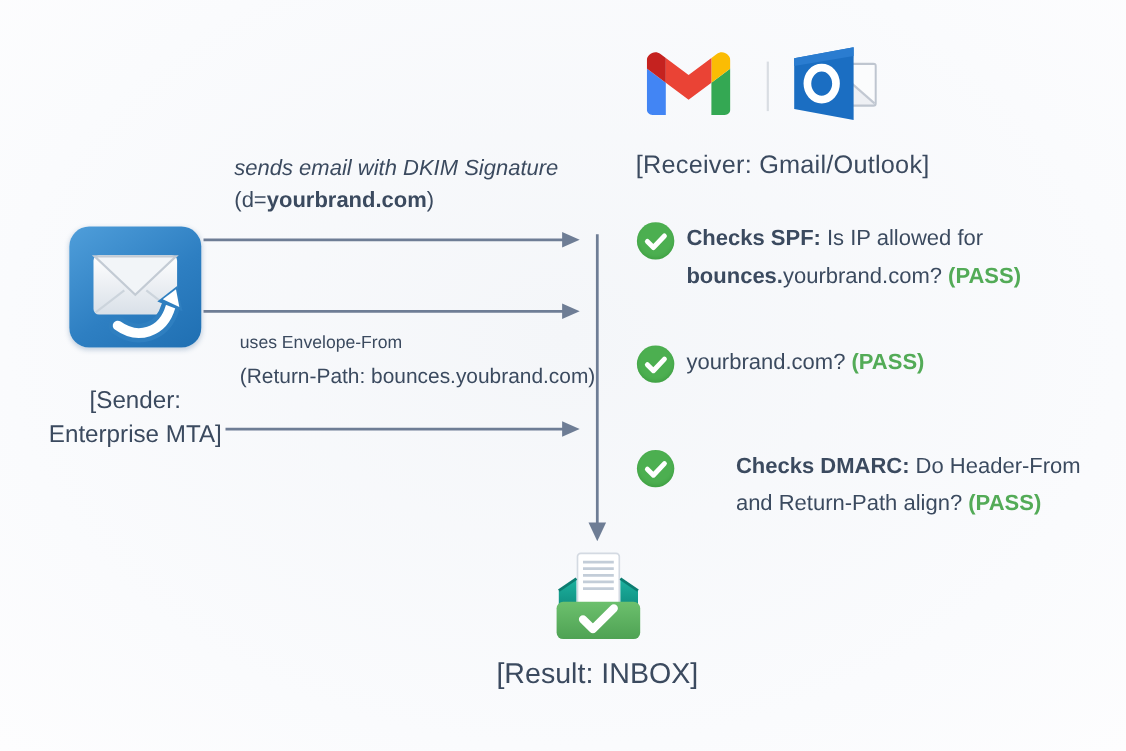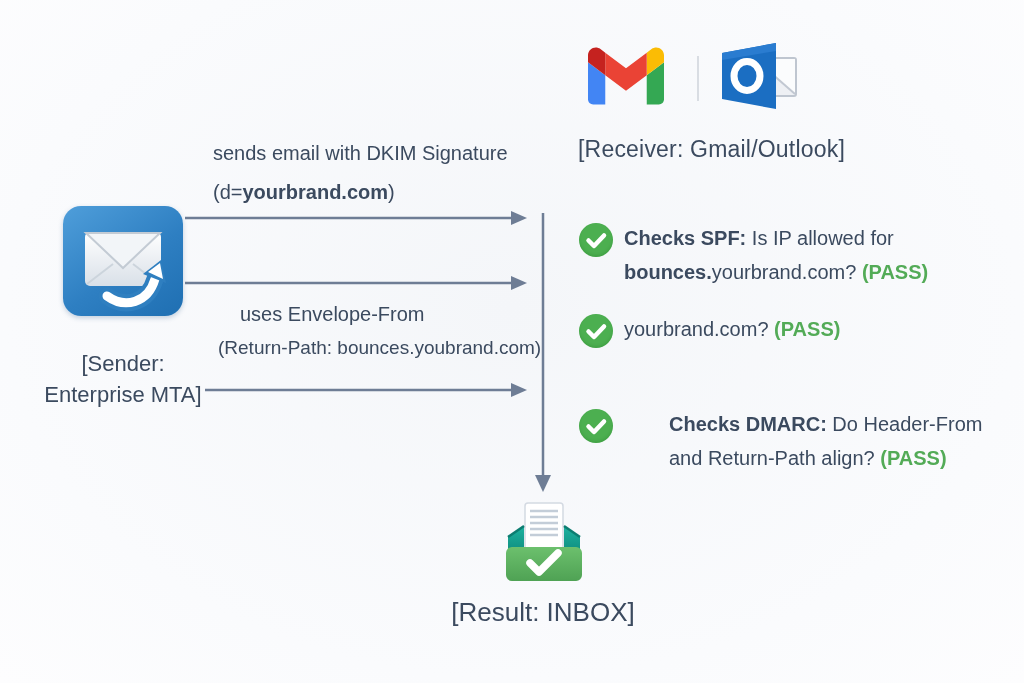--- a/index.html
+++ b/index.html
@@ -18,23 +18,23 @@
   .txt { color: #3b4a5f; white-space: nowrap; }
   .b { font-weight: 700; }
   .pass { color: #53ab57; font-weight: 700; }
 
   
   .logo-sep { width: 2px; background: #d9dde3; }
 
   .receiver-label { font-size: 23px; letter-spacing: 0.2px; }
 
   
-  .flow-line1 { font-size: 20px; }
-  .flow-line2 { font-size: 20px; margin-top: 16px; }
-  .env-line1 { font-size: 20px; margin-left: 22px; }
+  .flow-line1 { font-size: 20px; font-style: italic; }
+  .flow-line2 { font-size: 20px; margin-top: 6px; }
+  .env-line1 { font-size: 16px; }
   .env-line2 { font-size: 19px; margin-top: 11px; }
 
   
   .sender-badge {
     width: 120px; height: 110px; border-radius: 18px;
     background: linear-gradient(145deg, #4f9eda 0%, #2e7fc2 55%, #1f6fb2 100%);
     box-shadow: 0 2px 5px rgba(30,80,130,0.25);
   }
   .sender-label { font-size: 22px; text-align: center; line-height: 31px; }
 
@@ -116,21 +116,21 @@
       <polygon points="511,211 527,218 511,225" stroke="none"></polygon>
       <line x1="185" y1="283" x2="512" y2="283"></line>
       <polygon points="511,276 527,283 511,290" stroke="none"></polygon>
       <line x1="205" y1="390" x2="512" y2="390"></line>
       <polygon points="511,383 527,390 511,397" stroke="none"></polygon>
       <line x1="543" y1="213" x2="543" y2="476"></line>
       <polygon points="535,475 551,475 543,492" stroke="none"></polygon>
     </g>
   </svg>
 
-  <div class="abs check-row" style="left:579px; top:221px;">
+  <div class="abs check-row" style="left:579px; top:200px;">
     <div class="check-circle">
       <svg width="34" height="34" viewBox="0 0 34 34">
         <path d="M9.5,17.5 l5.5,5.5 l10,-10.5" stroke="#ffffff" stroke-width="4.5" fill="none" stroke-linecap="round" stroke-linejoin="round"></path>
       </svg>
     </div>
     <div class="check-text txt">
       <div><span class="b">Checks SPF:</span><span> Is IP allowed for</span></div>
       <div><span class="b">bounces.</span><span>yourbrand.com? </span><span class="pass">(PASS)</span></div>
     </div>
   </div>

